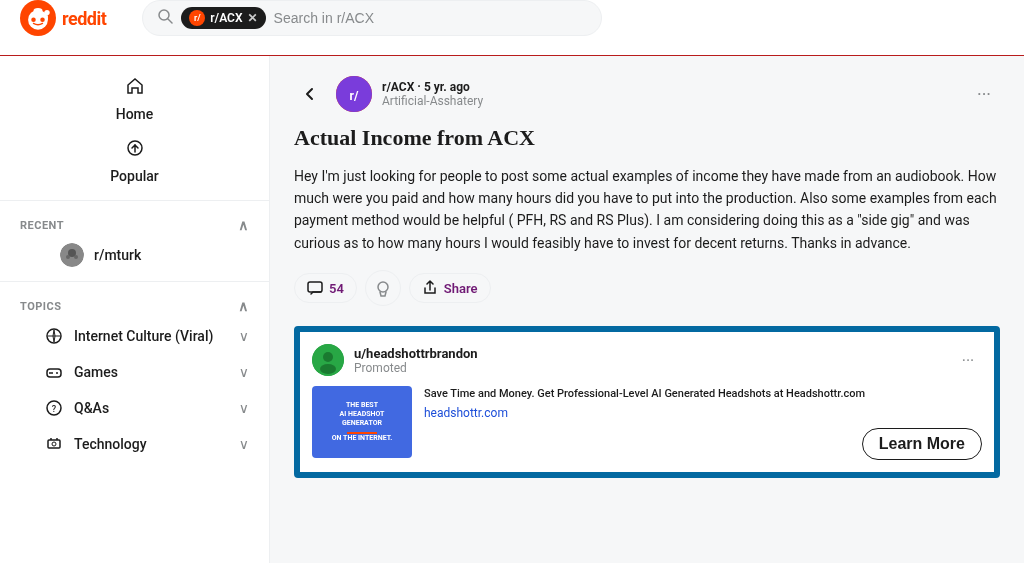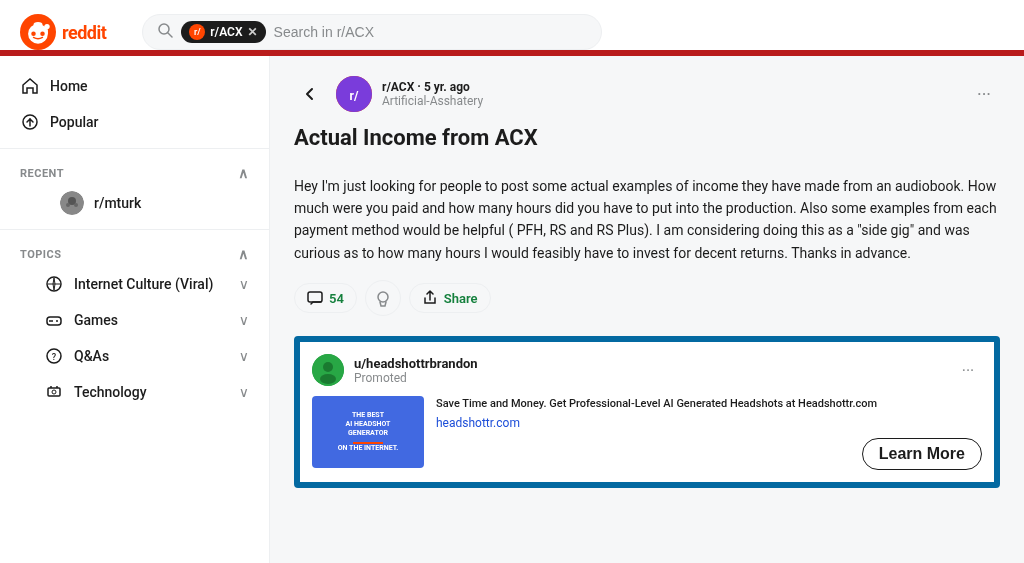--- a/index.html
+++ b/index.html
@@ -2,23 +2,23 @@
 <html><head>
   <meta charset="utf-8">
   <style>
     * { box-sizing: border-box; margin: 0; padding: 0; }
     body { font-family: -apple-system, BlinkMacSystemFont, 'Segoe UI', Roboto, sans-serif; background: #f6f7f8; color: #1c1c1c; display: flex; flex-direction: column; height: 563px; overflow: hidden; }
 
     
     .header {
       height: 56px;
       background: #fff;
-      border-bottom: 6px solid #b91c1c;
-      display: flex;
-      align-items: flex-end;
+      border-bottom: 1px solid #b91c1c;
+      display: flex;
+      align-items: flex-start;
       padding: 0 20px;
       gap: 16px;
       flex-shrink: 0;
     }
     .reddit-logo {
       display: flex;
       align-items: center;
       gap: 6px;
       text-decoration: none;
     }
@@ -103,20 +103,21 @@
     .sidebar-item {
       display: flex;
       align-items: center;
       gap: 10px;
       padding: 8px 20px;
       font-size: 14px;
       font-weight: 500;
       color: #1c1c1c;
       cursor: pointer;
       border-radius: 4px;
+      flex-direction: column;
     }
     .sidebar-icon {
       width: 20px;
       height: 20px;
       display: flex;
       align-items: center;
       justify-content: center;
       color: #1c1c1c;
     }
     .sidebar-divider {
@@ -230,22 +231,23 @@
       display: flex;
       align-items: center;
       justify-content: center;
       cursor: pointer;
       color: #878a8c;
       font-size: 18px;
     }
     .post-title {
       font-size: 22px;
       font-weight: 700;
-      margin-bottom: 22px;
+      margin-bottom: 12px;
       line-height: 1.3;
+      font-family: Liberation Serif, serif;
     }
     .post-body {
       font-size: 14px;
       line-height: 1.6;
       color: #1c1c1c;
       margin-bottom: 16px;
     }
     .post-actions {
       display: flex;
       align-items: center;
@@ -256,21 +258,21 @@
       display: flex;
       align-items: center;
       gap: 6px;
       padding: 6px 12px;
       border-radius: 20px;
       background: #f6f7f8;
       border: 1px solid #edeff1;
       cursor: pointer;
       font-size: 13px;
       font-weight: 600;
-      color: #15803d;
+      color: #701a75;
     }
     .vote-pill {
       display: flex;
       align-items: center;
       gap: 4px;
       padding: 6px 10px;
       border-radius: 20px;
       background: #f6f7f8;
       border: 1px solid #edeff1;
     }
@@ -342,21 +344,21 @@
       cursor: pointer;
       color: #878a8c;
       font-size: 16px;
     }
     .ad-content {
       display: flex;
       gap: 12px;
       align-items: flex-start;
     }
     .ad-image {
-      width: 112px;
+      width: 100px;
       height: 72px;
       border-radius: 4px;
       background: #4169e1;
       flex-shrink: 0;
       display: flex;
       flex-direction: column;
       align-items: center;
       justify-content: center;
       padding: 6px;
       text-align: center;

